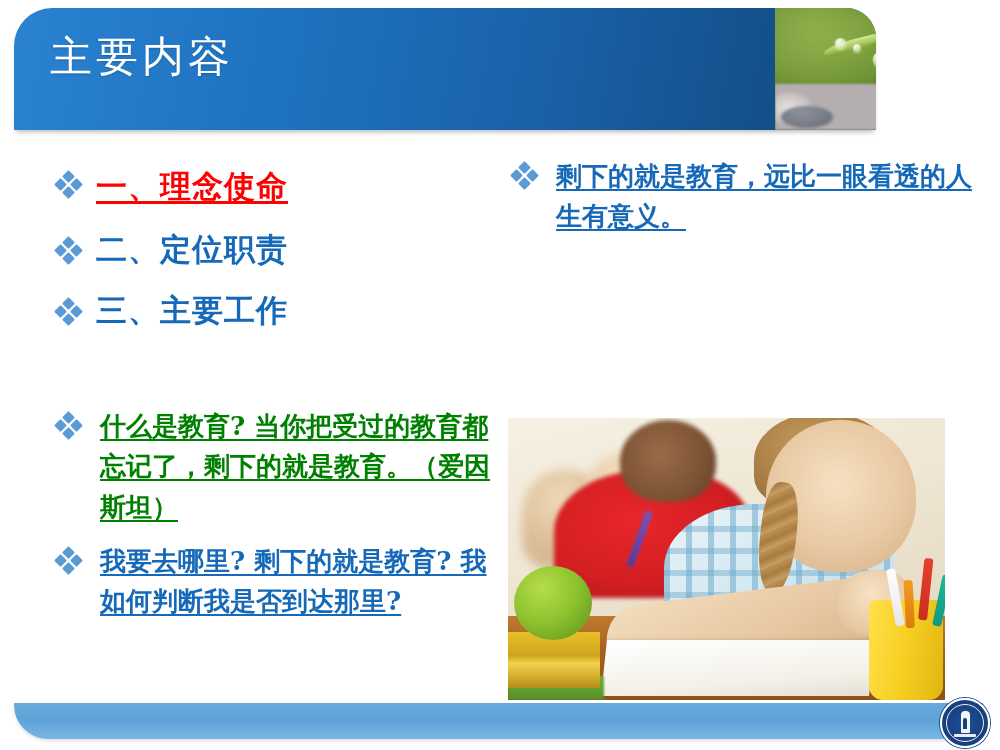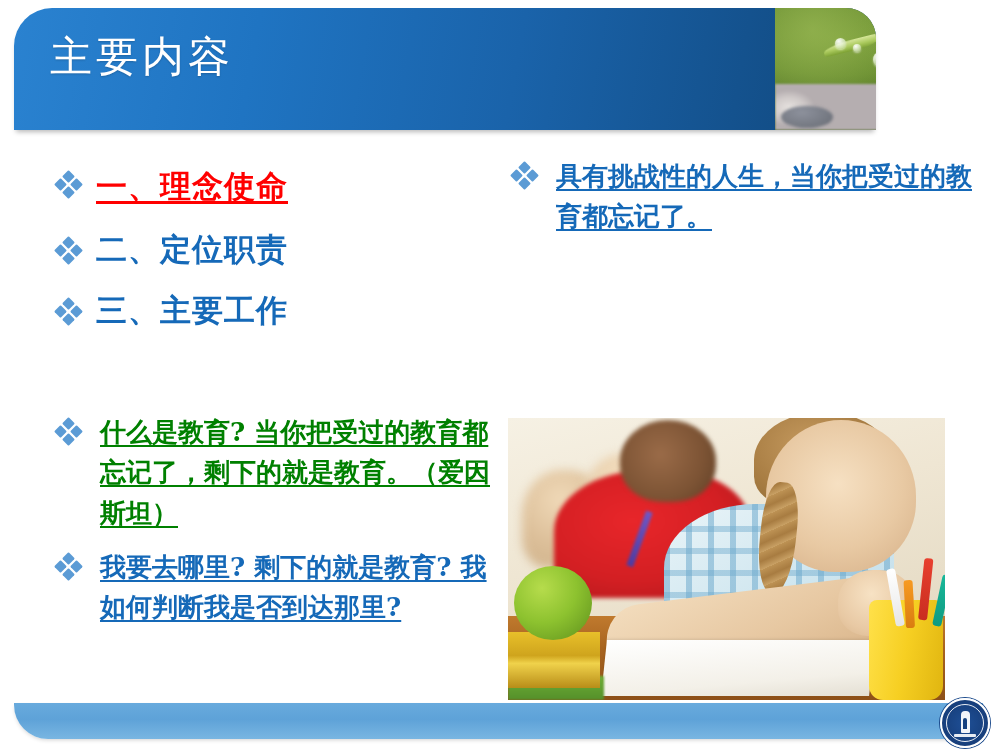--- a/index.html
+++ b/index.html
@@ -186,21 +186,21 @@
     width: 462px;
   }
   #list-quotes-tr .txt { font-size: 26px; }
   #list-quotes-tr .bullet-item { padding-left: 44px; margin-bottom: 14px; }
   #list-quotes-tr .bullet-marker { top: 7px; }
 
   
   #list-quotes-bl {
     position: absolute;
     left: 52px;
-    top: 278px;
+    top: 272px;
     width: 448px;
   }
   #list-quotes-bl .txt { font-size: 26px; }
   #list-quotes-bl .bullet-item { padding-left: 44px; margin-bottom: 14px; }
   #list-quotes-bl .bullet-marker { top: 7px; }
 
   
   #classroom-photo {
     position: absolute;
     left: 508px;
@@ -435,21 +435,21 @@
     </ul>
 
     <ul id="list-quotes-tr" class="bullet-list">
       <li class="bullet-item">
         <span class="bullet-marker">
           <span class="d-top"></span>
             <span class="d-left"></span>
             <span class="d-right"></span>
             <span class="d-bottom"></span>
         </span>
-        <span class="txt c-blue">具有挑战性的人生，当你把受过的教育都忘记了。</span>
+        <span class="txt c-blue">剩下的就是教育，远比一眼看透的人生有意义。</span>
       </li>
     </ul>
 
     <ul id="list-quotes-bl" class="bullet-list">
       <li class="bullet-item">
         <span class="bullet-marker">
           <span class="d-top"></span>
             <span class="d-left"></span>
             <span class="d-right"></span>
             <span class="d-bottom"></span>

